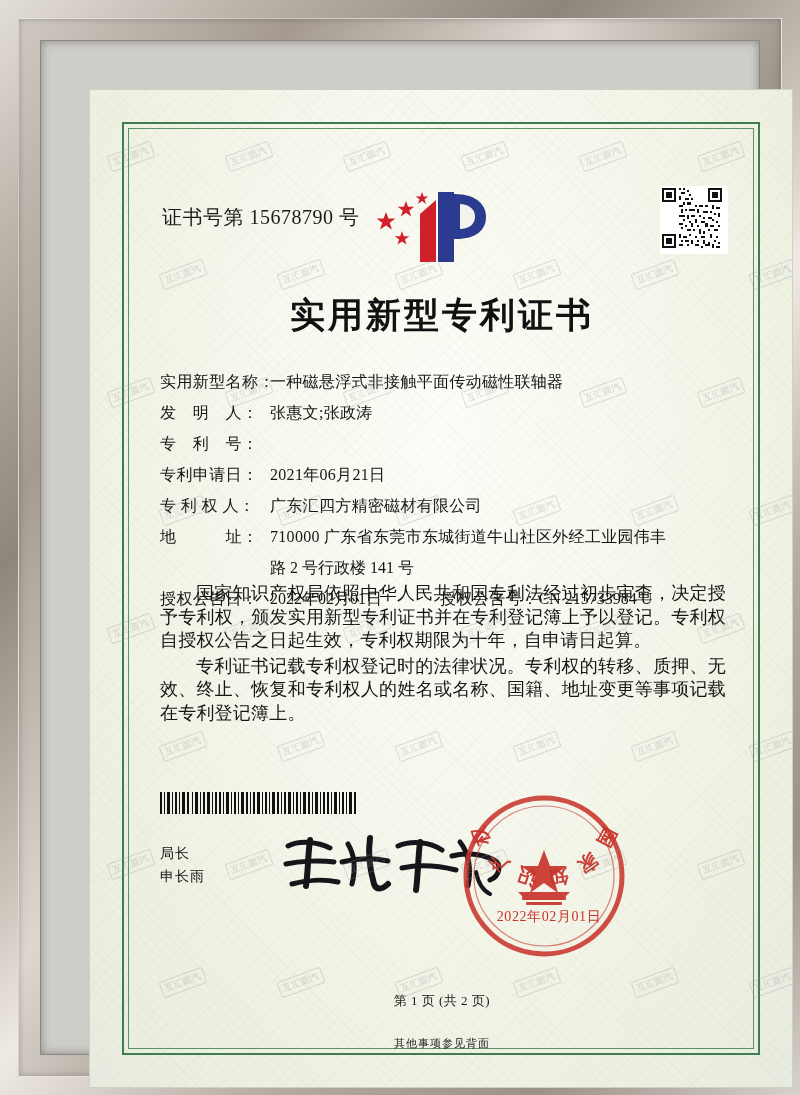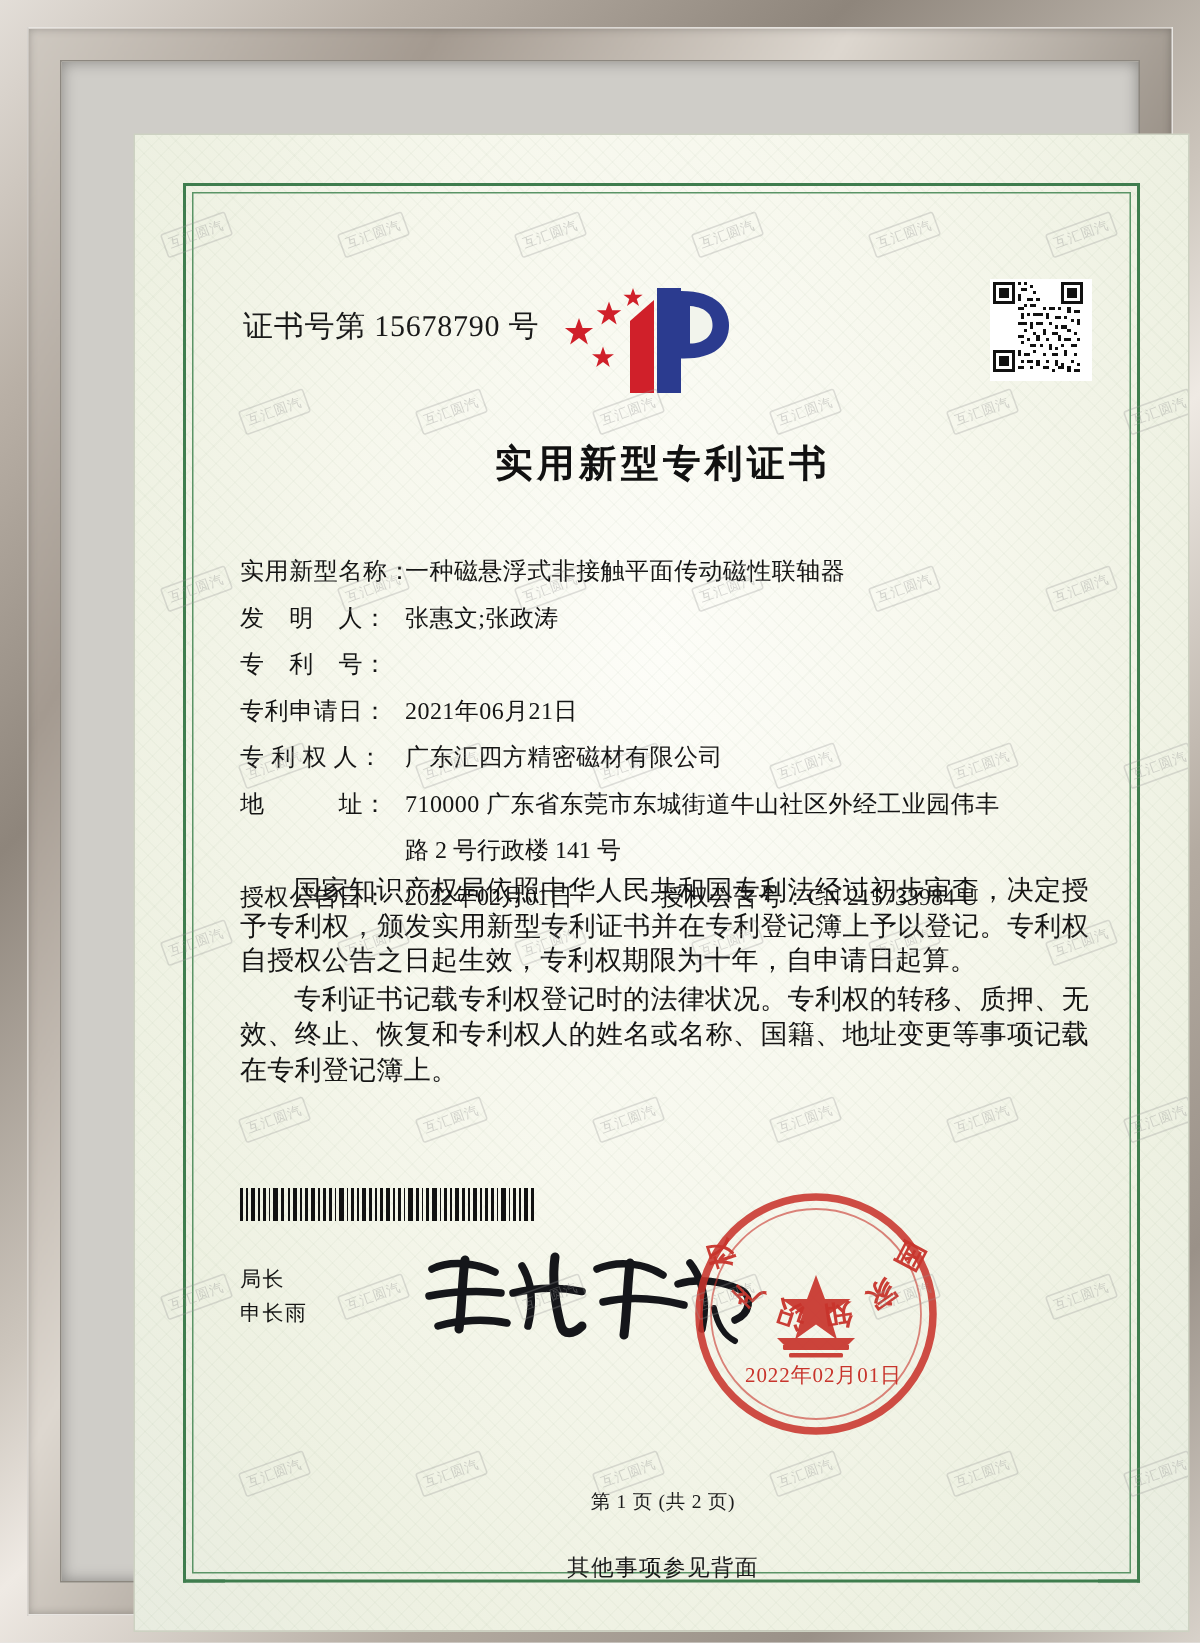--- a/index.html
+++ b/index.html
@@ -124,21 +124,21 @@
     background: #ffffff;
     padding: 2px;
   }
 
   
   .title {
     position: absolute;
     left: 0; top: 140px;
     width: 596px;
     text-align: center;
-    font-size: 25px;
+    font-size: 35px;
     font-weight: bold;
     letter-spacing: 3px;
     color: #111;
     font-family: "DejaVu Serif", "Liberation Serif", serif;
   }
 
   
   .fields {
     position: absolute;
     left: 16px; top: 214px;
@@ -229,21 +229,21 @@
     text-align: center;
     font-size: 13px;
     color: #1a1a1a;
     letter-spacing: 0.5px;
   }
   .footer-note {
     position: absolute;
     left: 0; top: 884px;
     width: 596px;
     text-align: center;
-    font-size: 15px;
+    font-size: 11px;
     color: #1a1a1a;
     letter-spacing: 1px;
     font-family: Liberation Serif, serif;
   }
 
   
   .watermarks {
     position: absolute;
     inset: 0;
     pointer-events: none;

